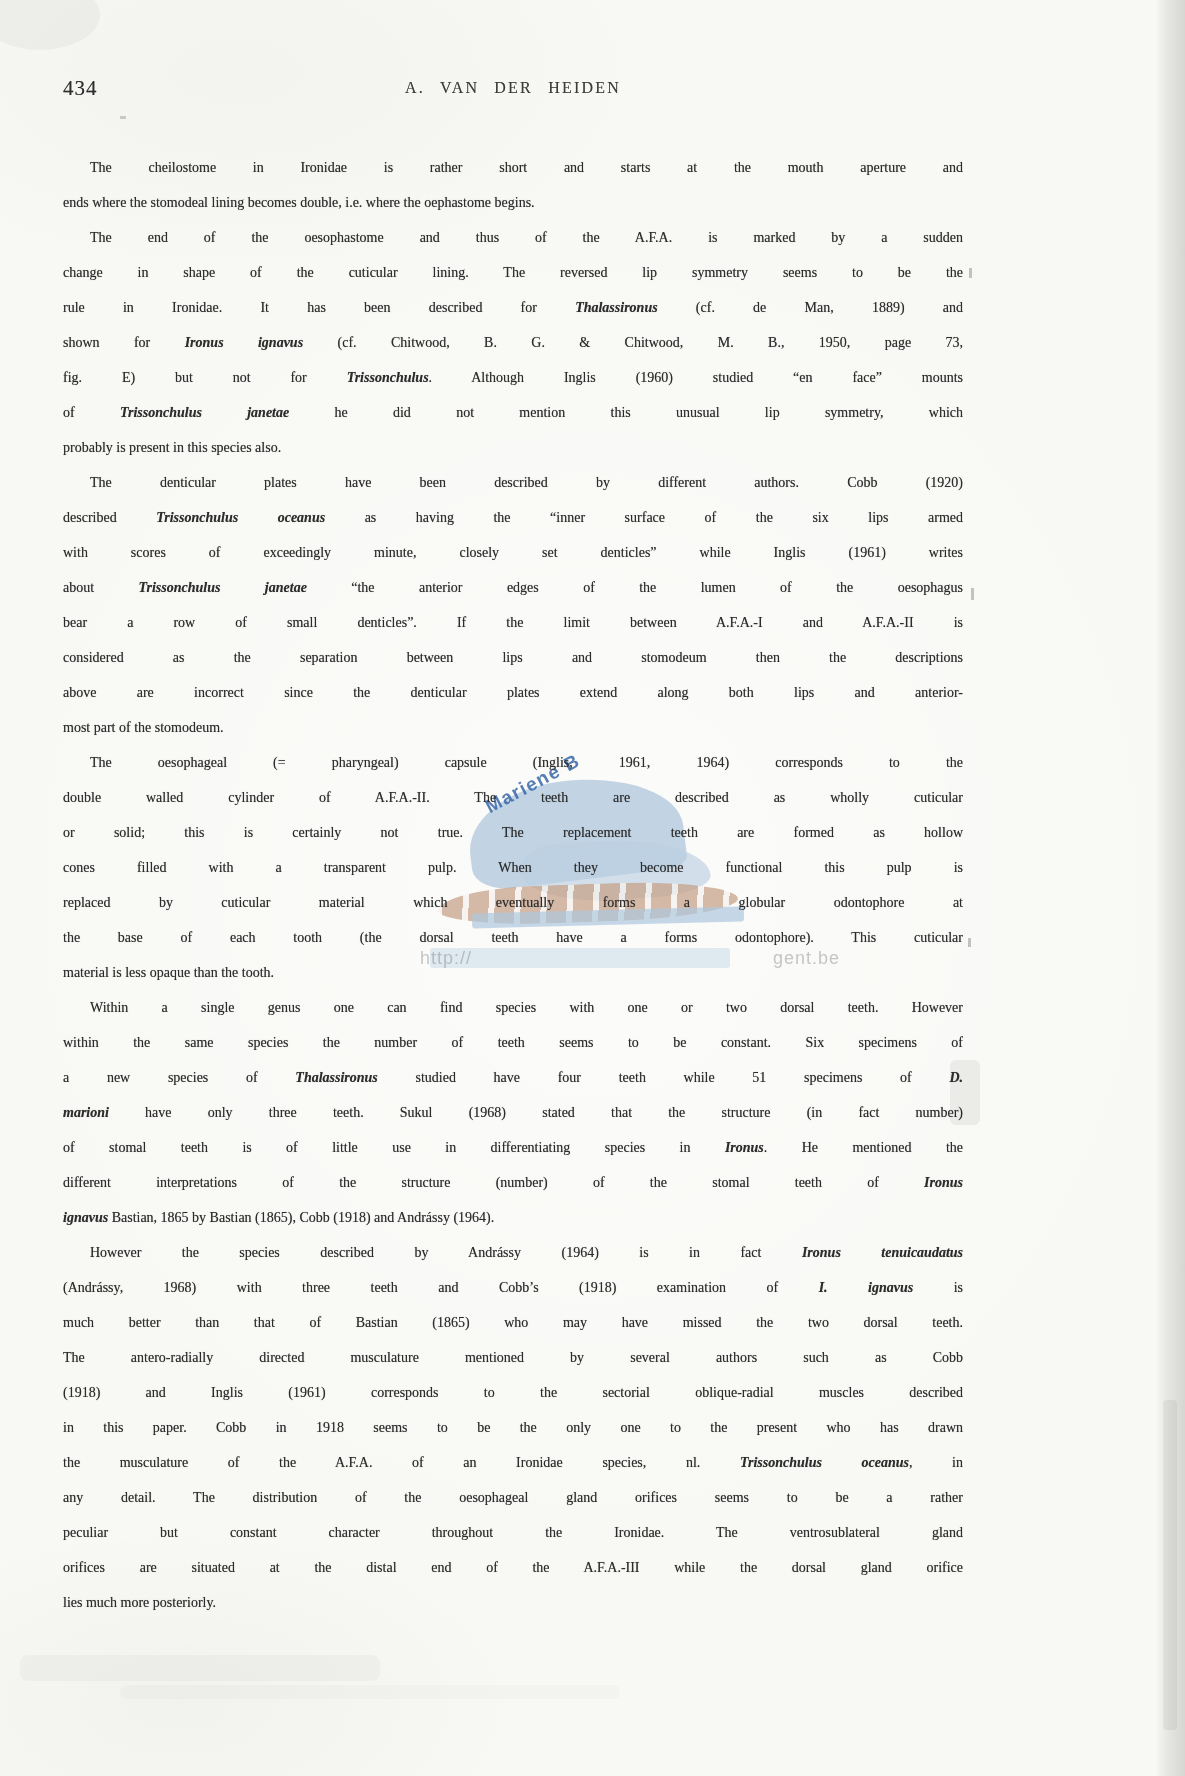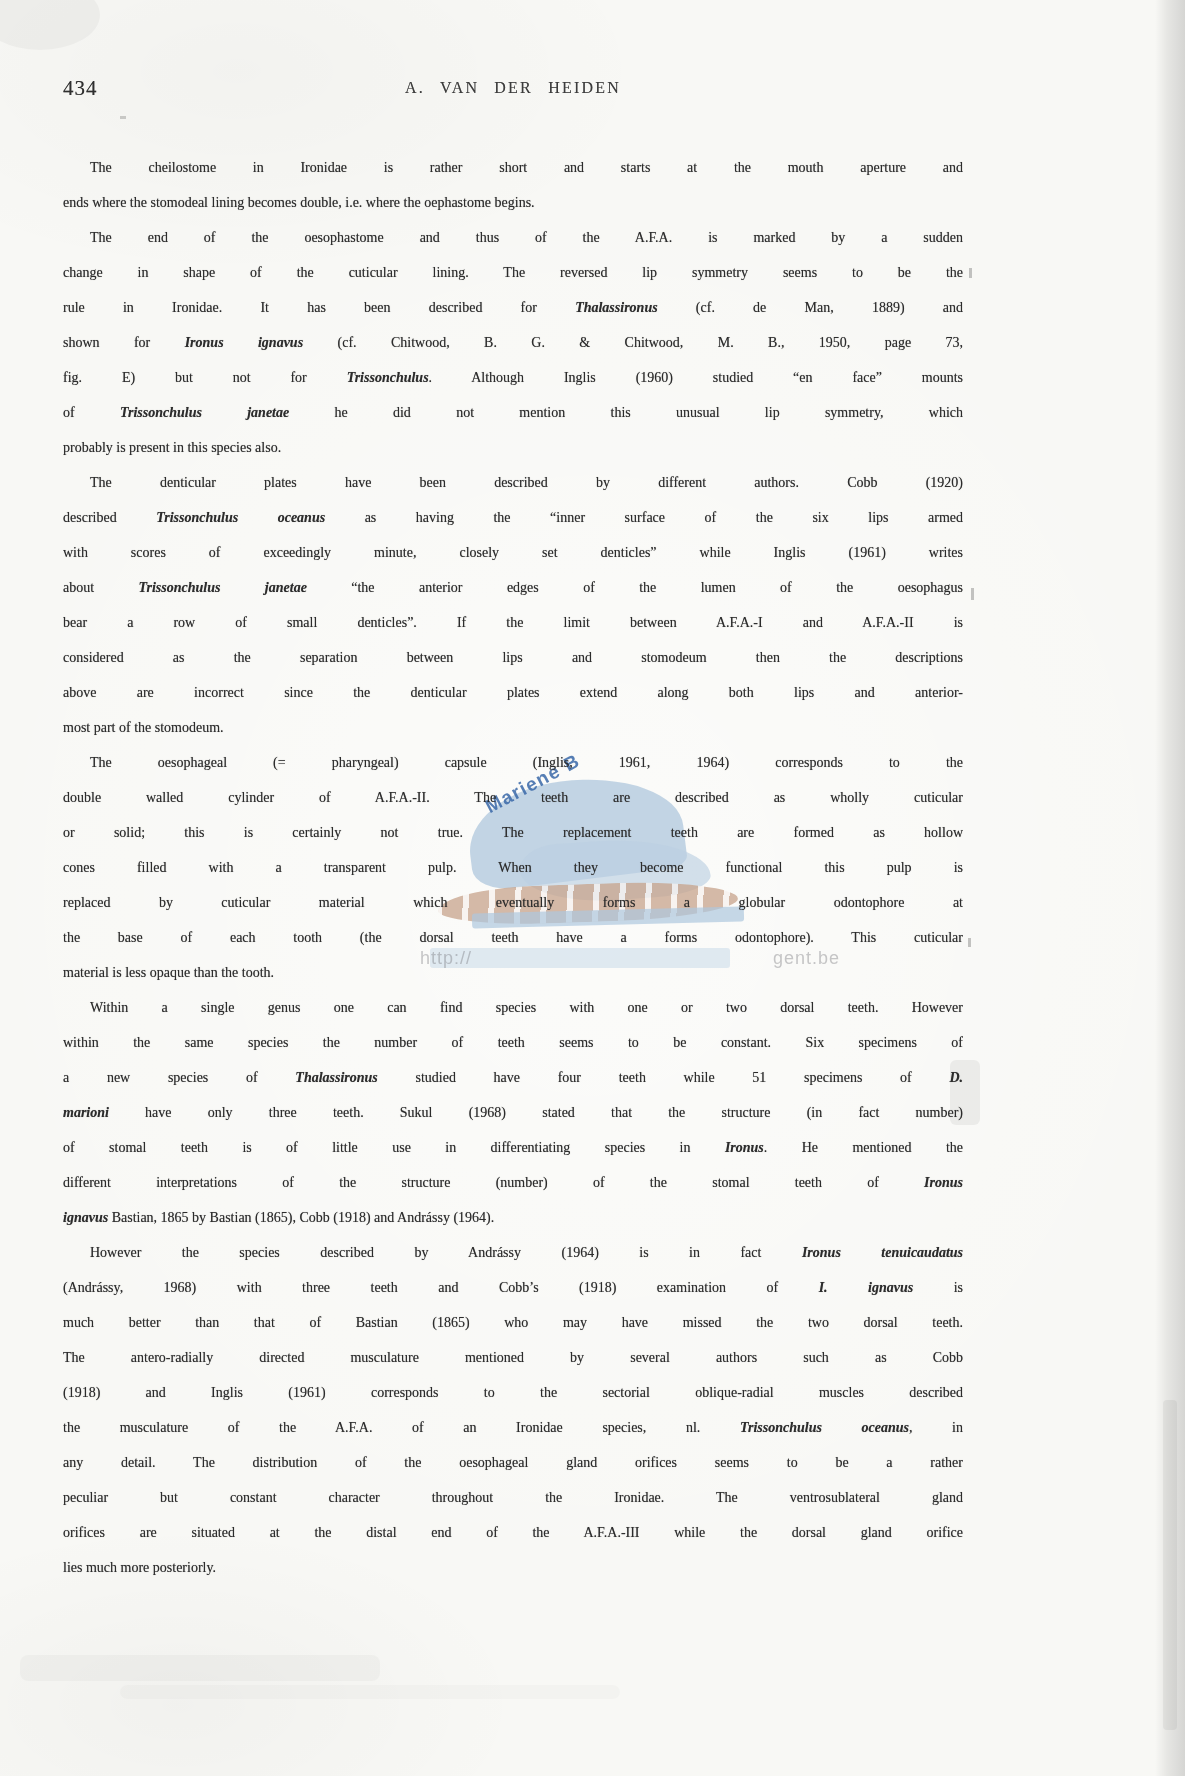--- a/index.html
+++ b/index.html
@@ -180,20 +180,21 @@
         <div class="line">of stomal teeth is of little use in differentiating species in <i>Ironus</i>. He mentioned the</div>
         <div class="line">different interpretations of the structure (number) of the stomal teeth of <i>Ironus</i></div>
         <div class="line last"><i>ignavus</i> Bastian, 1865 by Bastian (1865), Cobb (1918) and Andrássy (1964).</div>
       </div>
       <div class="paragraph">
         <div class="line first">However the species described by Andrássy (1964) is in fact <i>Ironus tenuicaudatus</i></div>
         <div class="line">(Andrássy, 1968) with three teeth and Cobb’s (1918) examination of <i>I. ignavus</i> is</div>
         <div class="line">much better than that of Bastian (1865) who may have missed the two dorsal teeth.</div>
         <div class="line">The antero-radially directed musculature mentioned by several authors such as Cobb</div>
         <div class="line">(1918) and Inglis (1961) corresponds to the sectorial oblique-radial muscles described</div>
+        <div class="line">in this paper. Cobb in 1918 seems to be the only one to the present who has drawn</div>
         <div class="line">the musculature of the A.F.A. of an Ironidae species, nl. <i>Trissonchulus oceanus</i>, in</div>
         <div class="line">any detail. The distribution of the oesophageal gland orifices seems to be a rather</div>
         <div class="line">peculiar but constant character throughout the Ironidae. The ventrosublateral gland</div>
         <div class="line">orifices are situated at the distal end of the A.F.A.-III while the dorsal gland orifice</div>
         <div class="line last">lies much more posteriorly.</div>
       </div>
     </div>
 
   <div class="edge-shadow"></div>
   <div class="edge-shadow-inner"></div>

